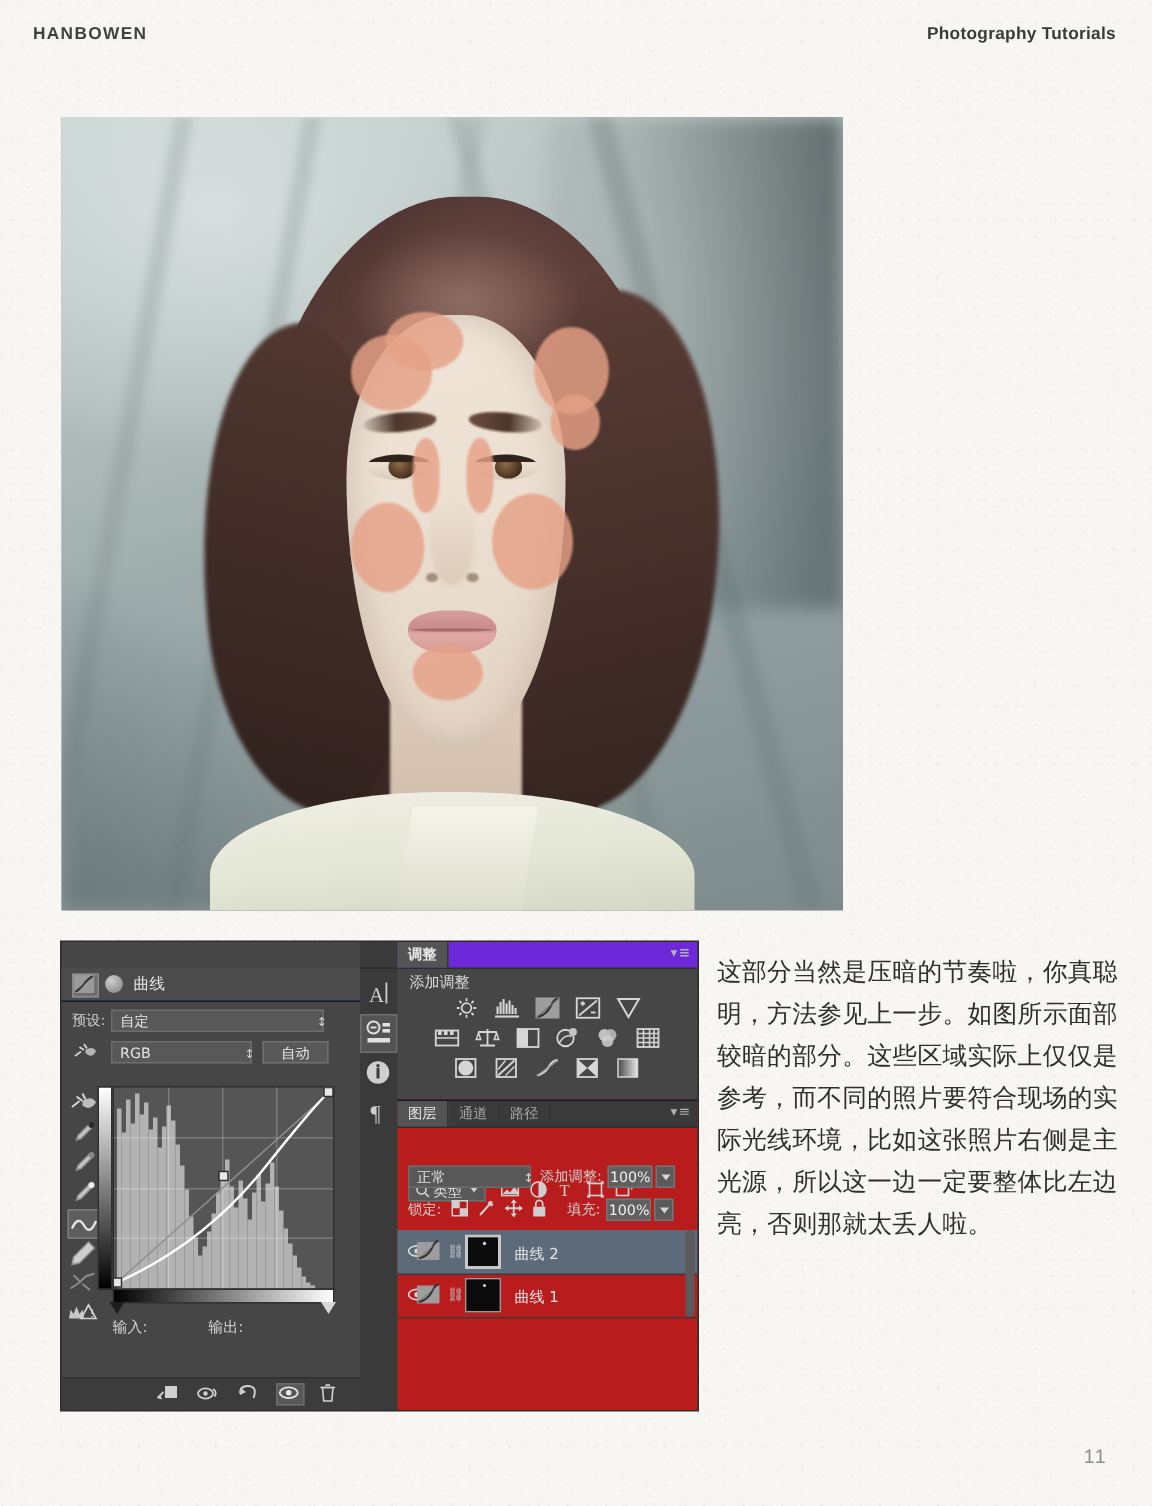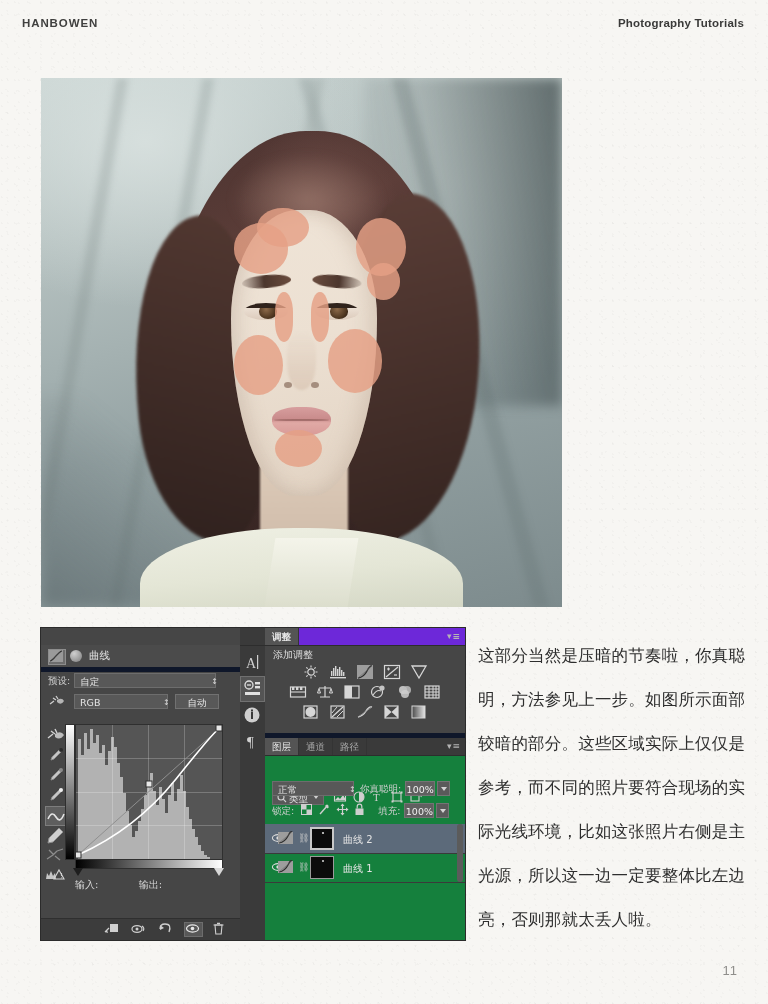--- a/index.html
+++ b/index.html
@@ -101,42 +101,42 @@
     border-radius:44% 44% 52% 52%;
     background:linear-gradient(180deg,#d79e9e 0%,#c98b8b 42%,#e0a9a5 55%,#d89a97 100%);filter:blur(.5px);}
   .lipline{position:absolute;left:44.8%;top:64.4%;width:10.4%;height:.5%;background:rgba(130,80,76,.55);border-radius:50%;filter:blur(.5px);}
 
   
   .mark{position:absolute;background:#e6a186;opacity:.82;border-radius:50%;}
   .mark.soft{filter:blur(.6px);}
 
   
   .copy{position:absolute;left:478px;top:634px;width:268px;
-        font-size:16.5px;line-height:44px;color:#2e2e2e;
+        font-size:16.5px;line-height:28px;color:#2e2e2e;
         font-family:"DejaVu Sans","Liberation Sans",sans-serif;letter-spacing:.2px;}
   .copy p{margin:0;}
 
   .pageno{position:absolute;right:30px;top:963px;font-size:13px;color:#8f8e8b;letter-spacing:1px;}
 
   
   .ps{position:absolute;left:41px;top:628px;width:424px;height:312px;
       background:#3f3f3f;color:#d2d2d2;font-size:9px;
       font-family:"DejaVu Sans","Liberation Sans",sans-serif;overflow:hidden;
       box-shadow:0 0 0 1px #2b2b2b;}
   .col-a{position:absolute;left:0;top:0;width:199px;height:312px;background:#464646;}
   .col-dock{position:absolute;left:199px;top:0;width:25px;height:312px;background:#3a3a3a;border-right:1px solid #2e2e2e;}
   .col-b{position:absolute;left:224px;top:0;width:200px;height:312px;background:#464646;}
 
   .tabbar{position:absolute;left:0;top:0;height:17px;width:100%;background:#3a3a3a;border-bottom:1px solid #2d2d2d;}
   .tab{float:left;height:17px;line-height:17px;padding:0 7px;font-size:9.5px;color:#a8a8a8;
        border-right:1px solid #343434;}
   .tab.active{background:#545454;color:#e8e8e8;}
   .tab-r{position:absolute;right:4px;top:0;height:17px;line-height:17px;color:#b4b4b4;font-size:9px;letter-spacing:1px;}
 
-  .panel-title{position:absolute;left:0;top:17px;height:22px;width:100%;background:#4b4b4b;border-bottom:5px solid #0f172a;padding-left:13px;}
+  .panel-title{position:absolute;left:0;top:17px;height:22px;width:100%;background:#4b4b4b;border-bottom:1px solid #0f172a;padding-left:13px;}
   .pt-ico{position:absolute;left:7px;top:4px;width:16px;height:14px;background:#6d6d6d;border:1px solid #8d8d8d;}
   .pt-ico svg{display:block;}
   .pt-dot{position:absolute;left:29px;top:5px;width:12px;height:12px;border-radius:50%;
           background:radial-gradient(circle at 35% 30%,#cfcfcf,#7c7c7c);}
   .pt-label{position:absolute;left:48px;top:4px;font-size:10.5px;color:#e2e2e2;}
 
   .row{position:absolute;left:7px;height:16px;}
   .lbl{float:left;line-height:16px;font-size:9.5px;color:#cfcfcf;margin-right:4px;}
   .select{float:left;height:15px;line-height:15px;background:#585858;border:1px solid #6d6d6d;
           color:#e4e4e4;font-size:9.5px;padding:0 14px 0 5px;position:relative;box-sizing:border-box;}
@@ -171,21 +171,21 @@
   .dock-ico{width:25px;height:26px;position:relative;}
   .dock-ico.sel{background:#545454;border:1px solid #707070;box-sizing:border-box;}
 
   .adj-title{position:absolute;left:0;top:0;height:17px;width:100%;background:#6d28d9;border-bottom:1px solid #2d2d2d;font-weight:bold;}
   .adj-title .tab{background:#545454;color:#e8e8e8;}
   .adj-sub{position:absolute;left:8px;top:20px;font-size:10px;color:#dcdcdc;}
   .adjgrid{position:absolute;left:0;top:36px;width:200px;}
   .adjrow{text-align:center;height:20px;}
   .adjico{display:inline-block;width:18px;height:16px;margin:0 3px;vertical-align:top;}
 
-  .layers{position:absolute;left:0;top:105px;width:200px;height:207px;background:#15803d;border-top:5px solid #0f172a;}
+  .layers{position:absolute;left:0;top:105px;width:200px;height:207px;background:#b91c1c;border-top:1px solid #0f172a;}
   .lrow{position:absolute;left:0;width:200px;height:29px;border-bottom:1px solid #3a3a3a;}
   .lrow.sel{background:#5c6a7a;}
   .leye{position:absolute;left:6px;top:8px;width:14px;height:12px;}
   .lthumb{position:absolute;left:45px;top:3px;width:24px;height:23px;background:#1a1a1a;border:1px solid #9a9a9a;}
   .lmask{position:absolute;left:45px;top:3px;width:24px;height:23px;background:#0b0b0b;border:2px solid #c8c8c8;box-sizing:border-box;}
   .lname{position:absolute;left:78px;top:9px;font-size:10px;color:#e4e4e4;}
   .llink{position:absolute;left:33px;top:9px;font-size:9px;color:#cdcdcd;}
   .ladj{position:absolute;left:12px;top:6px;width:18px;height:16px;}
   .llock{position:absolute;right:10px;top:8px;width:9px;height:11px;}
 
@@ -674,21 +674,21 @@
           <span style="float:right;">
             <svg width="9" height="15" viewBox="0 0 9 15">
                 <rect x="1" y="1" width="7" height="6" fill="#9e9e9e"></rect>
                 <rect x="1" y="7.5" width="7" height="6" fill="#d2d2d2"></rect>
               </svg>
           </span>
         </div>
 
         <div class="row" style="top:43px;width:192px;">
           <div class="select updown" style="width:82px;">正常</div>
-          <div class="lbl" style="margin-left:6px;">你真聪明:</div>
+          <div class="lbl" style="margin-left:6px;">添加调整:</div>
           <div style="float:left;height:15px;line-height:15px;width:30px;text-align:center;background:#606060;border:1px solid #747474;box-sizing:border-box;font-size:9.5px;color:#f0f0f0;">100%</div>
           <div style="float:left;height:15px;width:13px;background:#5a5a5a;border:1px solid #747474;box-sizing:border-box;margin-left:2px;position:relative;">
             <span style="position:absolute;left:3px;top:5px;width:0;height:0;border-left:3px solid transparent;border-right:3px solid transparent;border-top:4px solid #d4d4d4;"></span>
           </div>
         </div>
 
         <div class="row" style="top:65px;width:192px;">
           <div class="lbl">锁定:</div>
           <span style="float:left;margin-left:2px;">
             <svg width="13" height="13" viewBox="0 0 13 13">

